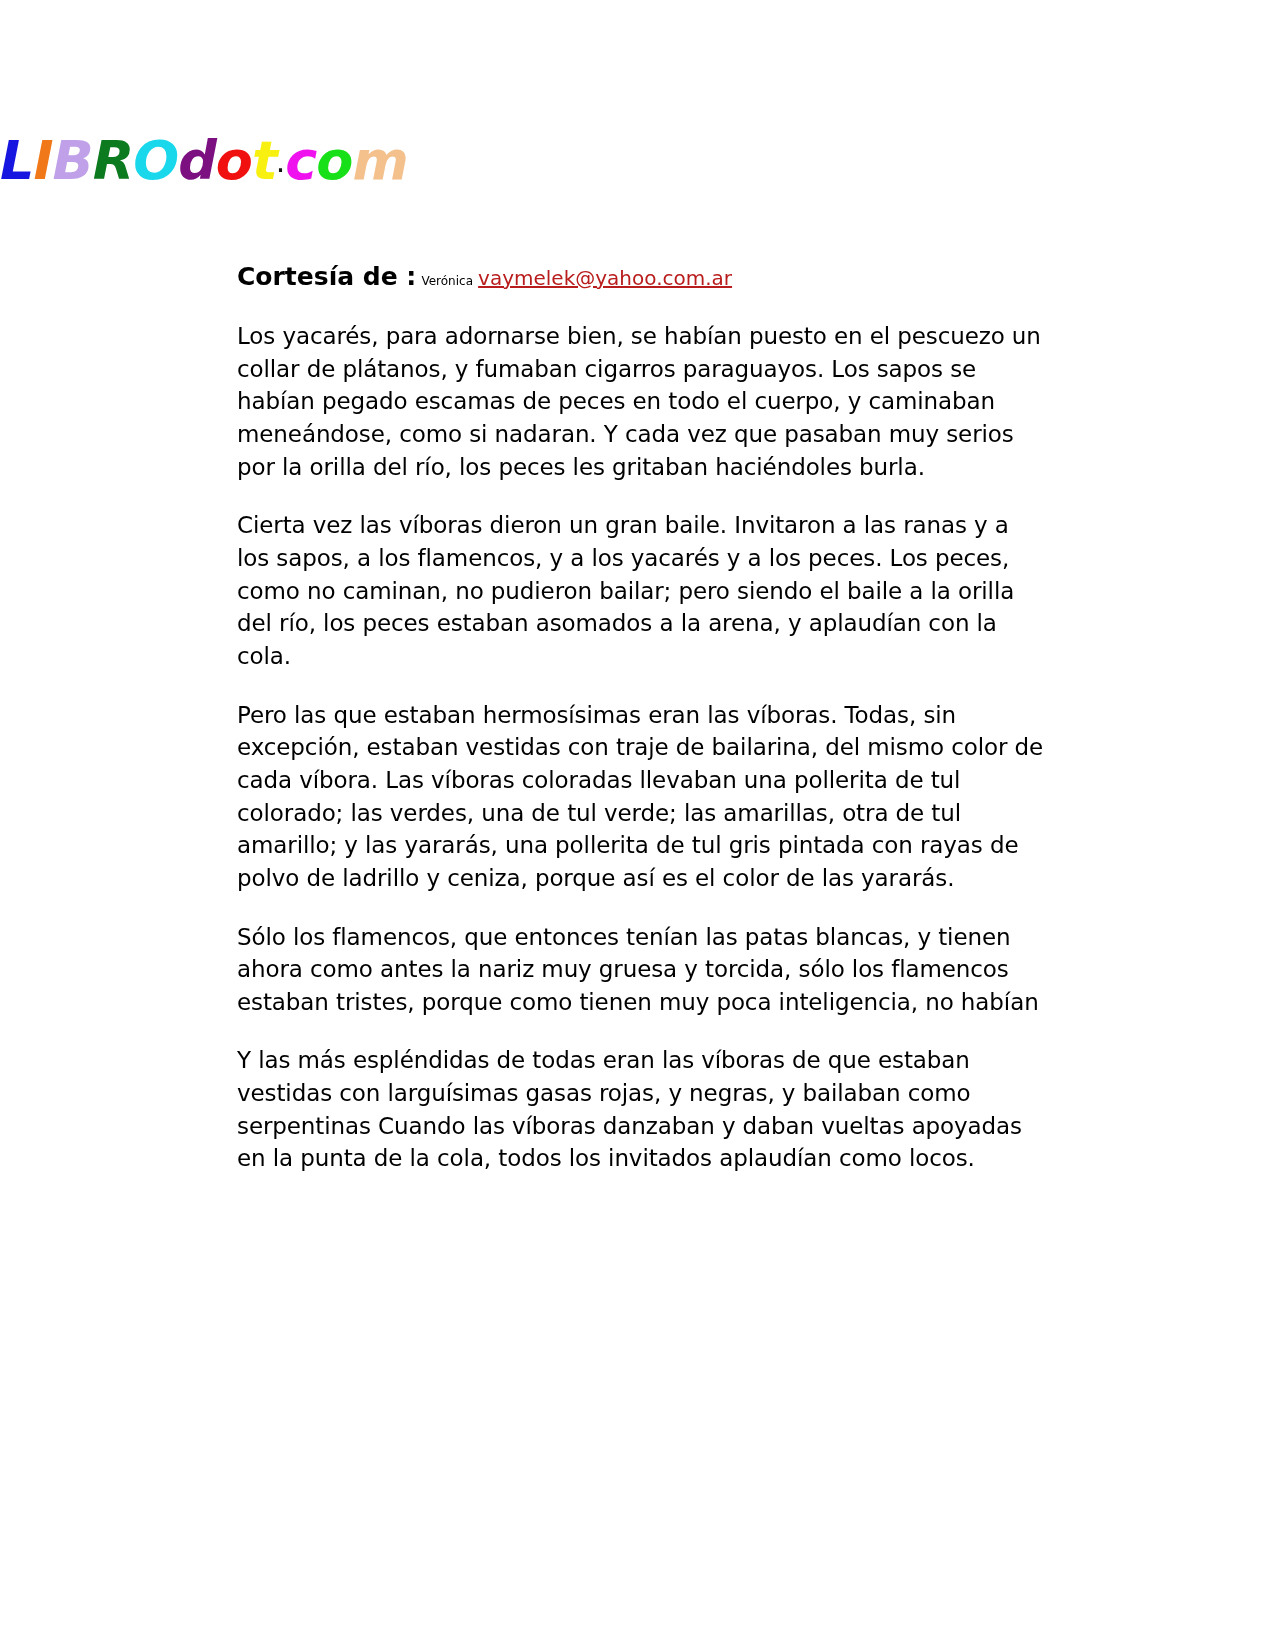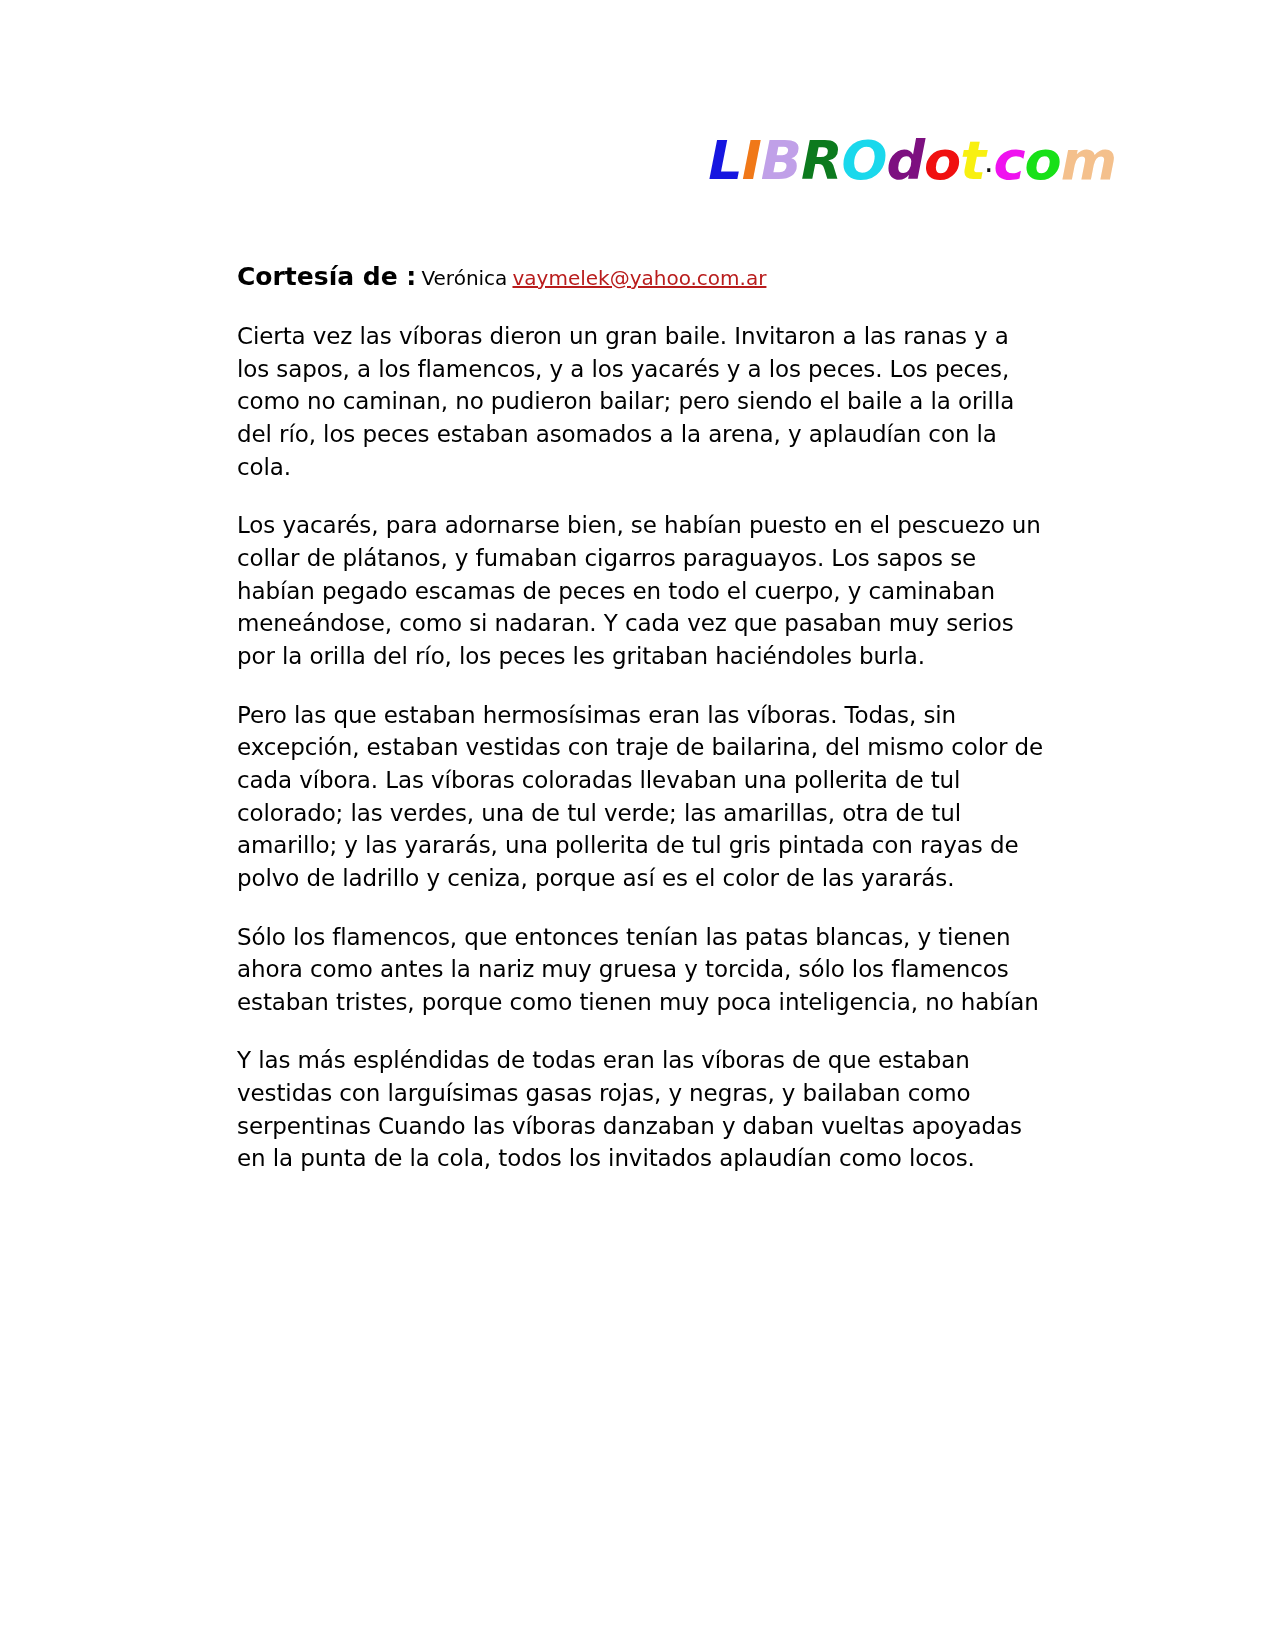--- a/index.html
+++ b/index.html
@@ -19,21 +19,21 @@
     width: 1275px;
     height: 1650px;
     background: #ffffff;
     box-sizing: border-box;
   }
   .logo-wrap {
     position: absolute;
     top: 134px;
     left: 0;
     width: 1116px;
-    text-align: right;
+    text-align: left;
     line-height: 1;
   }
   .logo {
     display: inline-block;
     font-family: "DejaVu Sans", sans-serif;
     font-size: 54px;
     font-weight: bold;
     font-style: italic;
     letter-spacing: -1px;
     white-space: nowrap;
@@ -76,21 +76,21 @@
 
   .courtesy-line {
     margin: 0 0 28px 0;
     line-height: 1.2;
   }
   .courtesy-label {
     font-size: 25px;
     font-weight: bold;
   }
   .courtesy-name {
-    font-size: 20px;
+    font-size: 12px;
   }
   .courtesy-email {
     font-size: 20px;
     color: #b91c1c;
     text-decoration: underline;
   }
 
   p.para {
     font-family: "DejaVu Sans", sans-serif;
     font-size: 23px;
@@ -114,21 +114,21 @@
 
 
 
     <div class="courtesy-line">
       <span class="courtesy-label">Cortesía de :</span>
       <span class="courtesy-name">Verónica</span>
       <a class="courtesy-email" href="#">vaymelek@yahoo.com.ar</a>
     </div>
 
     <div>
+      <p class="para">Los yacarés, para adornarse bien, se habían puesto en el pescuezo un collar de plátanos, y fumaban cigarros paraguayos. Los sapos se habían pegado escamas de peces en todo el cuerpo, y caminaban meneándose, como si nadaran. Y cada vez que pasaban muy serios por la orilla del río, los peces les gritaban haciéndoles burla.</p>
       <p class="para">Cierta vez las víboras dieron un gran baile. Invitaron a las ranas y a los sapos, a los flamencos, y a los yacarés y a los peces. Los peces, como no caminan, no pudieron bailar; pero siendo el baile a la orilla del río, los peces estaban asomados a la arena, y aplaudían con la cola.</p>
-      <p class="para">Los yacarés, para adornarse bien, se habían puesto en el pescuezo un collar de plátanos, y fumaban cigarros paraguayos. Los sapos se habían pegado escamas de peces en todo el cuerpo, y caminaban meneándose, como si nadaran. Y cada vez que pasaban muy serios por la orilla del río, los peces les gritaban haciéndoles burla.</p>
       <p class="para">Pero las que estaban hermosísimas eran las víboras. Todas, sin excepción, estaban vestidas con traje de bailarina, del mismo color de cada víbora. Las víboras coloradas llevaban una pollerita de tul colorado; las verdes, una de tul verde; las amarillas, otra de tul amarillo; y las yararás, una pollerita de tul gris pintada con rayas de polvo de ladrillo y ceniza, porque así es el color de las yararás.</p>
       <p class="para">Sólo los flamencos, que entonces tenían las patas blancas, y tienen ahora como antes la nariz muy gruesa y torcida, sólo los flamencos estaban tristes, porque como tienen muy poca inteligencia, no habían</p>
       <p class="para">Y las más espléndidas de todas eran las víboras de que estaban vestidas con larguísimas gasas rojas, y negras, y bailaban como serpentinas Cuando las víboras danzaban y daban vueltas apoyadas en la punta de la cola, todos los invitados aplaudían como locos.</p>
     </div>
 
   </div>
 </div>
 
 </body></html>

